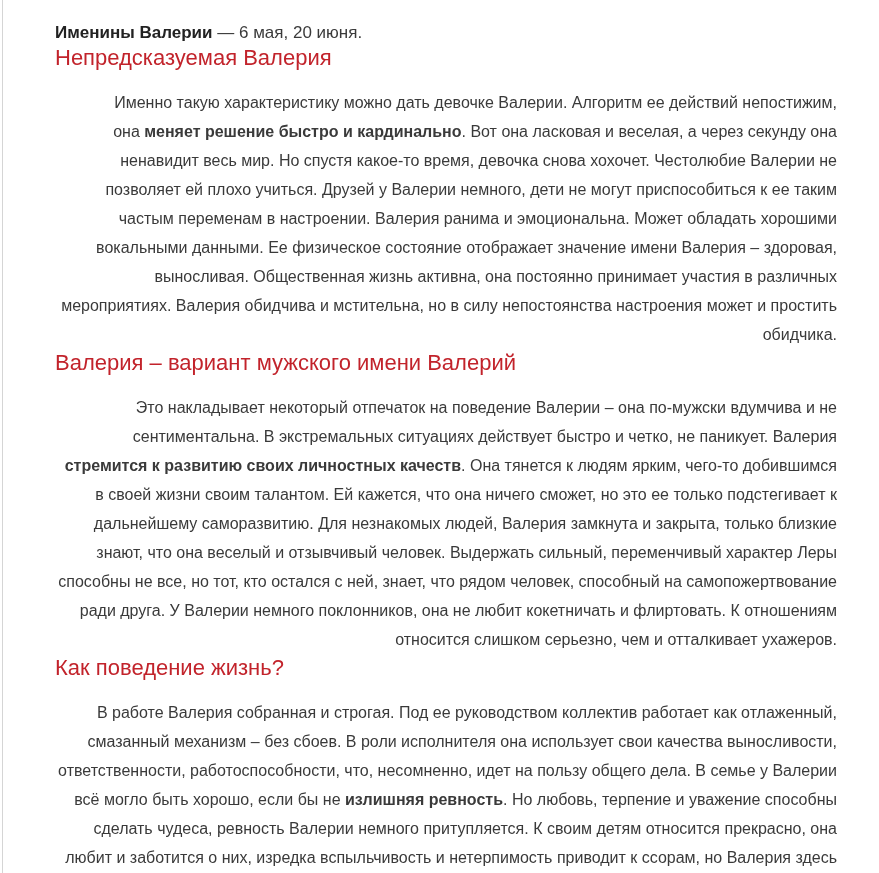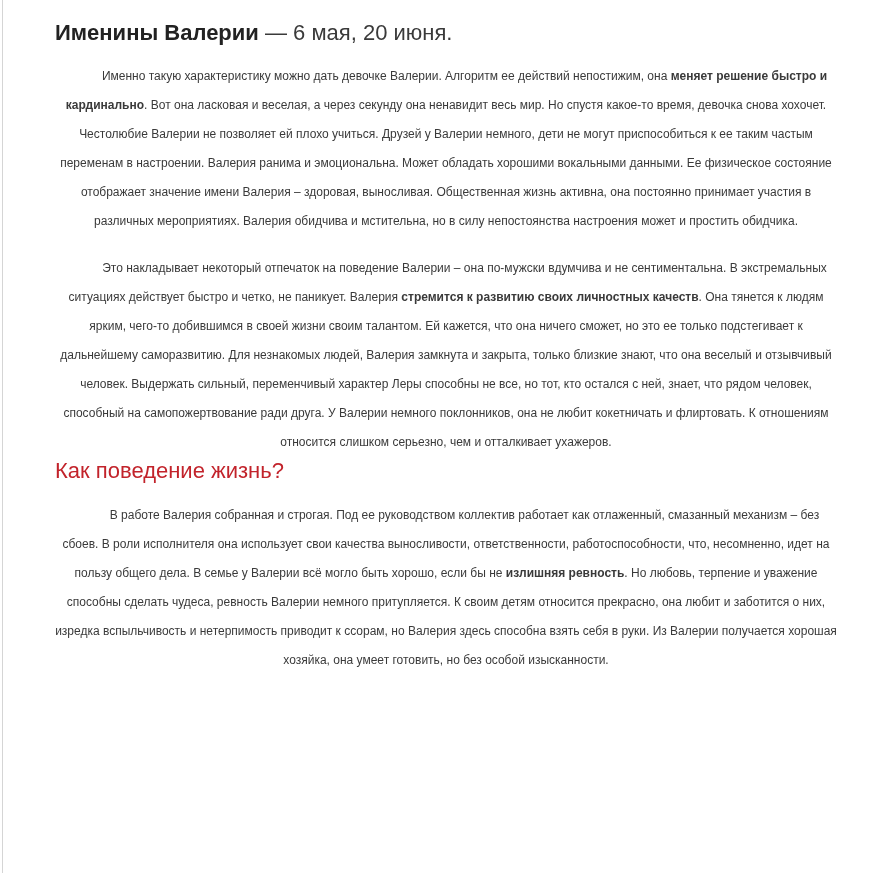--- a/index.html
+++ b/index.html
@@ -24,57 +24,59 @@
   .page {
     width: 877px;
     height: 873px;
     margin-left: 2px;
     border-left: 1px solid var(--border-color);
     padding: 12px 42px 0 52px;
     background: var(--bg-color);
   }
   .intro {
     margin: 10px 0 0;
-    font-size: 22px;
+    font-size: 17px;
     line-height: 22px;
     color: var(--text-color);
   }
   .intro b {
     color: var(--intro-bold-color);
     font-weight: 700;
   }
   h2.section-heading {
     margin: 2px 0 0;
     font-size: 22px;
     line-height: 24px;
     font-weight: 400;
     color: var(--heading-color);
   }
   p.para {
     margin: 18px 0 0;
-    font-size: 12px;
+    font-size: 16px;
     line-height: 29px;
     color: var(--text-color);
     text-indent: 37px;
-    text-align: center;
+    text-align: right;
   }
   p.para b { font-weight: 700; }
 </style>
 </head>
 <body>
 
 <div class="page">
 
   <p class="intro"><b>Именины Валерии</b><span> — 6 мая, 20 июня.</span></p>
 
   <section>
+    <h2 class="section-heading">Непредсказуемая Валерия</h2>
     <p class="para"><span>Именно такую характеристику можно дать девочке Валерии. Алгоритм ее действий непостижим, она </span><b>меняет решение быстро и кардинально</b><span>. Вот она ласковая и веселая, а через секунду она ненавидит весь мир. Но спустя какое-то время, девочка снова хохочет. Честолюбие Валерии не позволяет ей плохо учиться. Друзей у Валерии немного, дети не могут приспособиться к ее таким частым переменам в настроении. Валерия ранима и эмоциональна. Может обладать хорошими вокальными данными. Ее физическое состояние отображает значение имени Валерия – здоровая, выносливая. Общественная жизнь активна, она постоянно принимает участия в различных мероприятиях. Валерия обидчива и мстительна, но в силу непостоянства настроения может и простить обидчика.</span></p>
   </section>
 
   <section>
+    <h2 class="section-heading">Валерия – вариант мужского имени Валерий</h2>
     <p class="para"><span>Это накладывает некоторый отпечаток на поведение Валерии – она по-мужски вдумчива и не сентиментальна. В экстремальных ситуациях действует быстро и четко, не паникует. Валерия </span><b>стремится к развитию своих личностных качеств</b><span>. Она тянется к людям ярким, чего-то добившимся в своей жизни своим талантом. Ей кажется, что она ничего сможет, но это ее только подстегивает к дальнейшему саморазвитию. Для незнакомых людей, Валерия замкнута и закрыта, только близкие знают, что она веселый и отзывчивый человек. Выдержать сильный, переменчивый характер Леры способны не все, но тот, кто остался с ней, знает, что рядом человек, способный на самопожертвование ради друга. У Валерии немного поклонников, она не любит кокетничать и флиртовать. К отношениям относится слишком серьезно, чем и отталкивает ухажеров.</span></p>
   </section>
 
   <section>
     <h2 class="section-heading">Как поведение жизнь?</h2>
     <p class="para"><span>В работе Валерия собранная и строгая. Под ее руководством коллектив работает как отлаженный, смазанный механизм – без сбоев. В роли исполнителя она использует свои качества выносливости, ответственности, работоспособности, что, несомненно, идет на пользу общего дела. В семье у Валерии всё могло быть хорошо, если бы не </span><b>излишняя ревность</b><span>. Но любовь, терпение и уважение способны сделать чудеса, ревность Валерии немного притупляется. К своим детям относится прекрасно, она любит и заботится о них, изредка вспыльчивость и нетерпимость приводит к ссорам, но Валерия здесь способна взять себя в руки. Из Валерии получается хорошая хозяйка, она умеет готовить, но без особой изысканности.</span></p>
   </section>
 
 </div>
 

